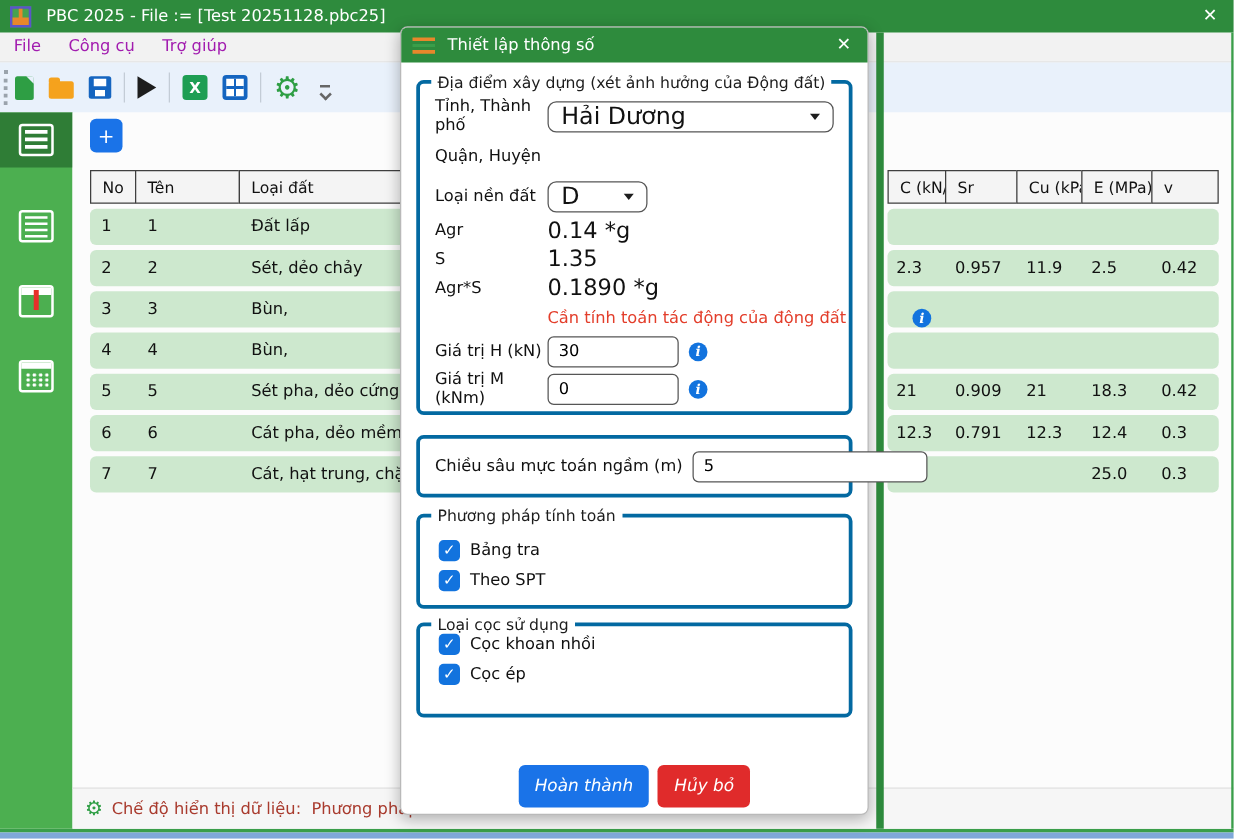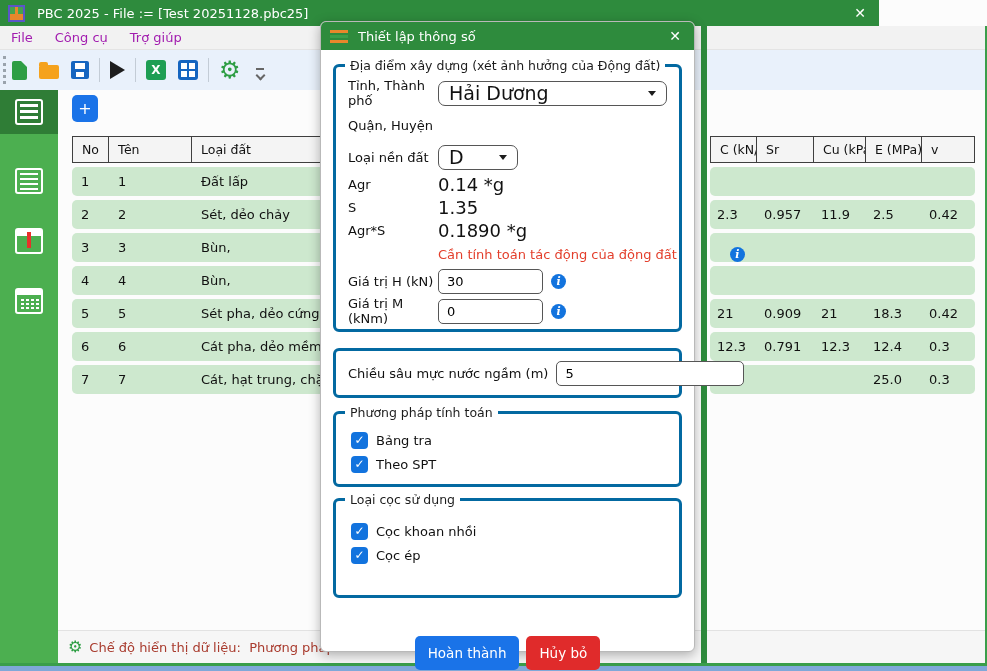--- a/index.html
+++ b/index.html
@@ -4,21 +4,21 @@
 <style>
   * { box-sizing: border-box; margin: 0; padding: 0; }
   html,body { width:987px; height:671px; overflow:hidden; }
   body {
     position:relative;
     font-family:"DejaVu Sans","Liberation Sans",sans-serif;
     background:#FCFCFC;
     font-size:13px; color:#111;
   }
   
-  .titlebar { position:absolute; left:0; top:0; width:879px; height:26px;
+  .titlebar { position:absolute; left:0; top:0; width:987px; height:26px;
     background:#2E8B3D; display:flex; align-items:center; z-index:2; }
   .app-logo { width:17px; height:17px; margin-left:8px; position:relative;
     border:2px solid #5B55C9; background:#46A24F; }
   .app-logo::before { content:""; position:absolute; left:0; right:0; bottom:0; height:6px; background:#E8872B; }
   .app-logo::after  { content:""; position:absolute; left:5px; top:0; width:3px; height:13px; background:#E8872B; }
   .title-text { color:#fff; margin-left:12px; font-size:13px; }
   .close-btn { margin-left:auto; margin-right:8px; width:22px; height:22px;
     display:flex; align-items:center; justify-content:center; color:#fff; cursor:pointer; }
   .x-icon::after { content:"✕"; font-size:14px; font-weight:bold; }
   
@@ -104,21 +104,21 @@
   .dlg-icon { width:18px; height:13px; margin-left:9px;
     background:linear-gradient(#E8872B 0 3px, transparent 3px 5px, #3A9E4A 5px 8px, transparent 8px 10px, #E8872B 10px 13px); }
   .dlg-title { color:#fff; font-size:13px; margin-left:10px; }
   .dlg-close { margin-left:auto; margin-right:9px; color:#fff; cursor:pointer; width:20px; height:20px;
     display:flex; align-items:center; justify-content:center; }
   .dlg-body { padding:0 12px; }
   .groupbox { position:relative; border:3px solid #0369a1; border-radius:6px; padding:10px 12px 8px; }
   .g1 { margin-top:14px; height:268px; }
   .g2 { margin-top:16px; height:50px; display:flex; align-items:center; gap:8px; padding:0 12px; }
   .g3 { margin-top:13px; height:76px; padding-top:14px; }
-  .g4 { margin-top:11px; height:100px; padding-top:18px; }
+  .g4 { margin-top:11px; height:76px; padding-top:2px; }
   .legend { position:absolute; top:-9px; left:9px; background:#fff; padding:0 5px; font-size:12.5px; color:#1c1c1c; white-space:nowrap; }
   .frow { display:flex; align-items:center; }
   .r-select { height:32px; }
   .r-static { height:23px; }
   .r-input  { height:30px; }
   .flabel { width:90px; flex-shrink:0; font-size:13px; }
   .select { height:25px; border:1px solid #565656; border-radius:7px; display:flex; align-items:center;
     padding:0 10px; font-size:19px; cursor:pointer; background:#fff; }
   .select.wide  { width:250px; }
   .select.small { width:80px; }
@@ -133,21 +133,21 @@
     font-family:inherit; width:105px; background:#fff; }
   .tinput.flex { flex:1; width:auto; }
   .g2 .glabel { font-size:13px; white-space:nowrap; }
   .cb-row { display:flex; align-items:center; height:24px; margin-left:3px; }
   .checkbox { width:17px; height:17px; background:#1273DE; border-radius:4px; position:relative; cursor:pointer; flex-shrink:0; }
   .checkbox::after { content:"✓"; position:absolute; left:0; top:0; width:17px; height:17px;
     display:flex; align-items:center; justify-content:center; color:#fff; font-size:12px; font-weight:bold; }
   .cb-label { margin-left:8px; font-size:13px; }
   .btn-row { margin-top:38px; display:flex; justify-content:center; gap:7px; }
   .btn { border:none; border-radius:5px; color:#fff; font-size:13.5px; font-family:inherit;
-    padding:9px 13px; cursor:pointer; }
+    padding:9px 13px; cursor:pointer;font-style:italic; }
   .btn-ok { background:#1A73E8; }
   .btn-cancel { background:#E02B2B; }
 </style>
 </head>
 <body>
 
 <div class="titlebar">
   <div class="app-logo"></div>
   <span class="title-text">PBC 2025 - File := [Test 20251128.pbc25]</span>
   <div class="close-btn x-icon"></div>
@@ -366,21 +366,21 @@
         <span class="info"></span>
       </div>
       <div class="frow r-input">
         <span class="flabel">Giá trị M (kNm)</span>
         <input class="tinput" value="0" style="">
         <span class="info"></span>
       </div>
     </div>
 
     <div class="groupbox g2">
-      <span class="glabel">Chiều sâu mực nước ngầm (m)</span>
+      <span class="glabel">Chiều sâu mực toán ngầm (m)</span>
       <input class="tinput flex" value="5" style="">
     </div>
 
     <div class="groupbox g3">
       <span class="legend">Phương pháp tính toán</span>
       <div class="cb-row">
         <span class="checkbox"></span>
         <span class="cb-label">Bảng tra</span>
       </div>
       <div class="cb-row">

